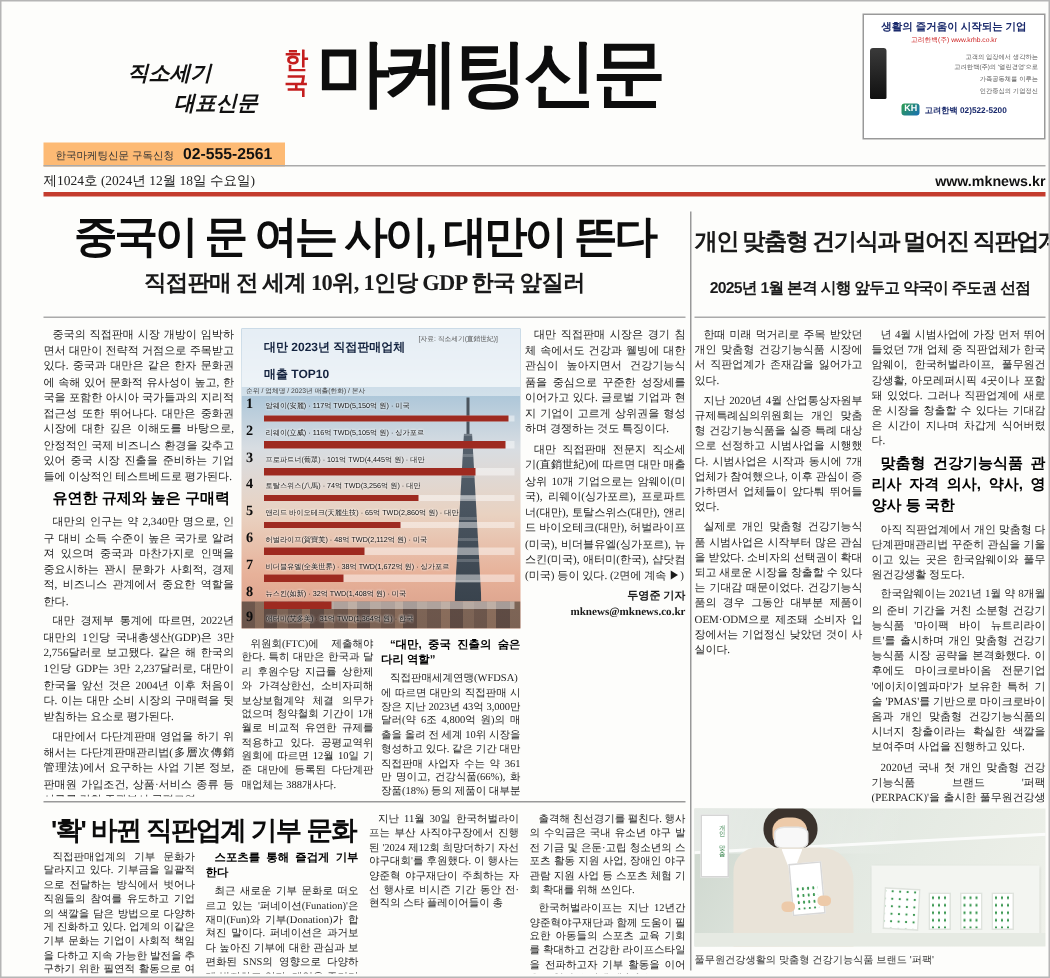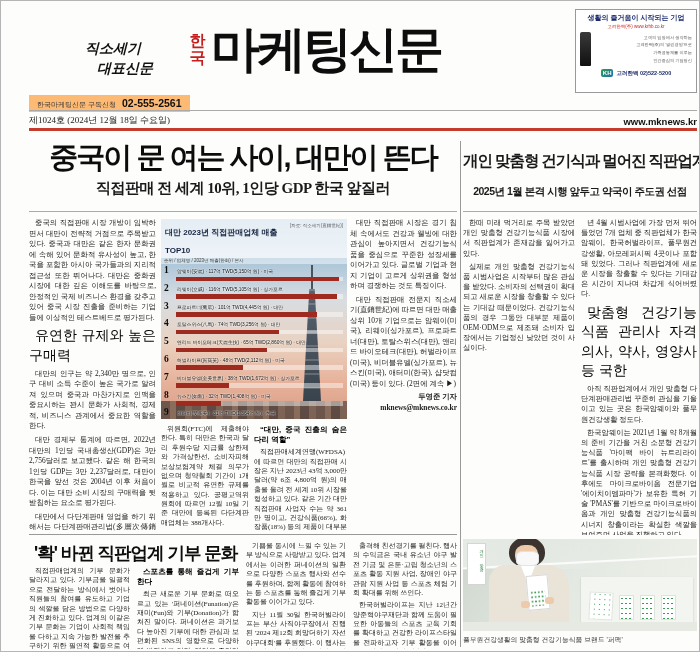--- a/index.html
+++ b/index.html
@@ -2,21 +2,21 @@
 <html><head>
 <meta charset="utf-8">
 <style>
   html,body{margin:0;padding:0;background:#888;}
   .page{position:relative;width:700px;height:652px;background:#fdfdfb;border:1px solid #b5b5b5;
         box-sizing:border-box;overflow:hidden;font-family:"Liberation Sans",sans-serif;color:#1a1a1a;}
   .abs{position:absolute;}
 
   
   .tagline{left:84px;top:39px;font-family:"Liberation Serif",serif;font-style:italic;font-weight:700;font-size:14px;color:#111;}
-  .tagline .tg2{margin-left:12px;margin-top:2px;}
+  .tagline .tg2{margin-left:31px;margin-top:2px;}
   .logo{left:188px;top:24px;display:flex;align-items:center;gap:5px;}
   .logo-kr{color:#c41e1e;font-size:16px;font-weight:900;line-height:1.05;width:17px;word-break:break-all;text-align:center;}
   .logo-main{font-size:49px;font-weight:900;letter-spacing:-3px;line-height:1;color:#0d0d0d;}
   .adbox{left:574px;top:8px;width:122px;height:84px;border:1px solid #999;box-sizing:border-box;padding:3px 4px;background:#fff;}
   .ad-head{font-size:7px;font-weight:800;color:#1a2a6c;text-align:center;}
   .ad-sub{font-size:4.5px;color:#c22;text-align:center;margin-top:1px;}
   .ad-mid{display:flex;gap:4px;margin-top:3px;align-items:center;}
   .ad-bottle{width:11px;height:34px;background:linear-gradient(180deg,#3a3a3a,#101010);border-radius:2px 2px 1px 1px;flex:none;}
   .ad-lines{font-size:4.2px;color:#555;line-height:1.8;flex:1;text-align:right;}
   .ad-foot{display:flex;align-items:center;gap:3px;margin-top:3px;justify-content:center;}
@@ -36,41 +36,41 @@
   .lead-subhead{left:28px;top:178px;width:428px;text-align:center;font-family:"Liberation Serif",serif;font-size:15px;font-weight:700;letter-spacing:-0.5px;white-space:nowrap;}
   .r-headline{left:462px;top:150px;width:234px;text-align:center;font-family:"Liberation Serif",serif;font-size:15.5px;font-weight:900;letter-spacing:-1px;white-space:nowrap;}
   .r-subhead{left:462px;top:184px;width:234px;text-align:center;font-size:10.5px;font-weight:800;letter-spacing:-0.5px;white-space:nowrap;}
 
   
   .col{overflow:hidden;font-family:"Liberation Serif",serif;text-align:justify;}
   .col p{margin:0 0 3px;text-indent:6px;}
   .body-sm{font-size:7.4px;line-height:1.42;}
   .body-r{font-size:7.3px;line-height:1.4;}
   .body-xs{font-size:7px;line-height:1.34;}
-  .bsub{font-family:"Liberation Sans",sans-serif;font-weight:400;font-size:14px;margin:3px 0;text-indent:0;color:#000;}
+  .bsub{font-family:"Liberation Sans",sans-serif;font-weight:700;font-size:10px;margin:3px 0;text-indent:0;color:#000;}
   .bsub-sm{font-family:"Liberation Sans",sans-serif;font-weight:800;font-size:7.6px;margin:2px 0;text-indent:0;color:#000;}
   .byline{text-align:right;font-weight:700;font-size:7.4px;margin-top:2px;text-indent:0;}
   .lcol1{left:28px;top:217px;width:127px;height:313px;}
   .subA{left:160px;top:424px;width:88px;height:107px;}
   .subB{left:253px;top:424px;width:93px;height:107px;}
   .lcol2{left:349px;top:217px;width:107px;height:313px;}
   .rcol1{left:462px;top:217px;width:112px;height:317px;}
   .rcol2{left:580px;top:217px;width:116px;height:317px;}
   .vdivider{left:459px;top:140px;width:1px;height:506px;background:#999;}
 
   
   .chart{left:160px;top:218px;width:186px;height:200px;overflow:hidden;
          background:linear-gradient(180deg,#7fa8c9 0%,#a8c4d8 20%,#d8dde2 40%,#e9d2c1 62%,#e7b199 82%,#d79d88 100%);}
   .tower{position:absolute;right:26px;bottom:18px;width:18px;height:112px;
          background:repeating-linear-gradient(180deg,rgba(255,255,255,.18) 0 2px,rgba(0,0,0,0) 2px 14px),linear-gradient(180deg,#57636f,#39434d);
          clip-path:polygon(35% 0,65% 0,100% 100%,0 100%);}
   .spire{position:absolute;right:34px;bottom:128px;width:2px;height:26px;background:#4a545e;}
   .skyline{position:absolute;bottom:0;left:0;right:0;height:18px;opacity:.85;
          background:repeating-linear-gradient(90deg,rgba(82,68,60,.95) 0 9px,rgba(112,92,76,.9) 9px 15px,rgba(64,54,50,.95) 15px 24px,rgba(96,81,69,.9) 24px 31px);}
-  .ct-strip{position:relative;background:rgba(255,255,255,.8);padding:2px 4px 1px;z-index:2;}
+  .ct-strip{position:relative;background:rgba(255,255,255,.8);padding:2px 15px 1px;z-index:2;}
   .ct-title{font-size:8px;font-weight:800;color:#14233f;}
   .ct-source{font-size:4.5px;color:#555;float:right;margin-top:2px;}
   .ct-legend{position:relative;z-index:2;font-size:4.5px;color:#444;background:rgba(255,255,255,.45);padding:0 3px 1px;}
   .crows{position:relative;z-index:2;padding:2px 4px 0 3px;}
   .crow{margin-bottom:2.8px;}
   .crow-line{display:flex;align-items:baseline;gap:2px;}
   .crank{font-family:"Liberation Serif",serif;font-weight:700;font-size:9.5px;line-height:1;width:11px;flex:none;color:#0c0c0c;}
   .clabel{font-size:4.8px;color:#111;text-shadow:0 0 2px #fff,0 0 2px #fff;white-space:nowrap;overflow:hidden;}
   .ctrack{height:4.5px;background:rgba(255,255,255,.45);margin-left:12px;margin-top:1px;position:relative;}
   .cbar{position:absolute;left:0;top:0;bottom:0;background:#9e2a20;width:30%;}
@@ -278,20 +278,21 @@
   </div>
 
   <div class="abs vdivider"></div>
 
   <div class="abs r-headline">개인 맞춤형 건기식과 멀어진 직판업계</div>
   <div class="abs r-subhead">2025년 1월 본격 시행 앞두고 약국이 주도권 선점</div>
   <div class="abs hairline" style="left:462px;top:210px;width:234px;"></div>
 
   <div class="abs col body-r rcol1">
     <p>한때 미래 먹거리로 주목 받았던 개인 맞춤형 건강기능식품 시장에서 직판업계가 존재감을 잃어가고 있다.</p>
+    <p>지난 2020년 4월 산업통상자원부 규제특례심의위원회는 개인 맞춤형 건강기능식품을 실증 특례 대상으로 선정하고 시범사업을 시행했다. 시범사업은 시작과 동시에 7개 업체가 참여했으나, 이후 관심이 증가하면서 업체들이 앞다퉈 뛰어들었다.</p>
     <p>실제로 개인 맞춤형 건강기능식품 시범사업은 시작부터 많은 관심을 받았다. 소비자의 선택권이 확대되고 새로운 시장을 창출할 수 있다는 기대감 때문이었다. 건강기능식품의 경우 그동안 대부분 제품이 OEM·ODM으로 제조돼 소비자 입장에서는 기업정신 낮았던 것이 사실이다.</p>
   </div>
 
   <div class="abs col body-r rcol2">
     <p>년 4월 시범사업에 가장 먼저 뛰어들었던 7개 업체 중 직판업체가 한국암웨이, 한국허벌라이프, 풀무원건강생활, 아모레퍼시픽 4곳이나 포함돼 있었다. 그러나 직판업계에 새로운 시장을 창출할 수 있다는 기대감은 시간이 지나며 차갑게 식어버렸다.</p>
     <p class="bsub">맞춤형 건강기능식품 관리사 자격 의사, 약사, 영양사 등 국한</p>
     <p>아직 직판업계에서 개인 맞춤형 다단계판매관리법 꾸준히 관심을 기울이고 있는 곳은 한국암웨이와 풀무원건강생활 정도다.</p>
     <p>한국암웨이는 2021년 1월 약 8개월의 준비 기간을 거친 소분형 건강기능식품 '마이팩 바이 뉴트리라이트'를 출시하며 개인 맞춤형 건강기능식품 시장 공략을 본격화했다. 이후에도 마이크로바이옴 전문기업 '에이치이엠파마'가 보유한 특허 기술 'PMAS'를 기반으로 마이크로바이옴과 개인 맞춤형 건강기능식품의 시너지 창출이라는 확실한 색깔을 보여주며 사업을 진행하고 있다.</p>
     <p>2020년 국내 첫 개인 맞춤형 건강기능식품 브랜드 '퍼팩(PERPACK)'을 출시한 풀무원건강생활도 내년 법제화를 앞두고 플랫폼 다각화를 고려하고 있다. (2면에 계속 ▶)</p>
 
@@ -325,21 +326,20 @@
   <div class="abs b-title">'확' 바뀐 직판업계 기부 문화</div>
 
   <div class="abs col body-xs bcol1">
     <p>직접판매업계의 기부 문화가 달라지고 있다. 기부금을 일괄적으로 전달하는 방식에서 벗어나 직원들의 참여를 유도하고 기업의 색깔을 담은 방법으로 다양하게 진화하고 있다. 업계의 이같은 기부 문화는 기업이 사회적 책임을 다하고 지속 가능한 발전을 추구하기 위한 필연적 활동으로 여겨지며 연말을 따뜻하게 달구고 있다.</p>
   </div>
   <div class="abs col body-xs bcol2">
     <p class="bsub-sm">스포츠를 통해 즐겁게 기부한다</p>
     <p>최근 새로운 기부 문화로 떠오르고 있는 '퍼네이션(Funation)'은 재미(Fun)와 기부(Donation)가 합쳐진 말이다. 퍼네이션은 과거보다 높아진 기부에 대한 관심과 보편화된 SNS의 영향으로 다양하게 발전하고 있다. 게임을 즐기며 일정 금액을 기부하거나, 걸음 수만큼 기부하는 등 재미와 나눔의</p>
   </div>
   <div class="abs col body-xs bcol3">
-    <p>기쁨을 동시에 느낄 수 있는 기부 방식으로 사랑받고 있다. 업계에서는 이러한 퍼네이션의 일환으로 다양한 스포츠 행사와 선수를 후원하며, 함께 활동에 참여하는 등 스포츠를 통해 즐겁게 기부 활동을 이어가고 있다.</p>
     <p>지난 11월 30일 한국허벌라이프는 부산 사직야구장에서 진행된 '2024 제12회 희망더하기 자선야구대회'를 후원했다. 이 행사는 양준혁 야구재단이 주최하는 자선 행사로 비시즌 기간 동안 전·현직의 스타 플레이어들이 총</p>
   </div>
   <div class="abs col body-xs bcol4">
     <p>출격해 친선경기를 펼친다. 행사의 수익금은 국내 유소년 야구 발전 기금 및 은둔·고립 청소년의 스포츠 활동 지원 사업, 장애인 야구 관람 지원 사업 등 스포츠 체험 기회 확대를 위해 쓰인다.</p>
     <p>한국허벌라이프는 지난 12년간 양준혁야구재단과 함께 도움이 필요한 아동들의 스포츠 교육 기회를 확대하고 건강한 라이프스타일을 전파하고자 기부 활동을 이어오고 있다. (2면에 계속 ▶)</p>
 
   </div>
 
 </div>
 

